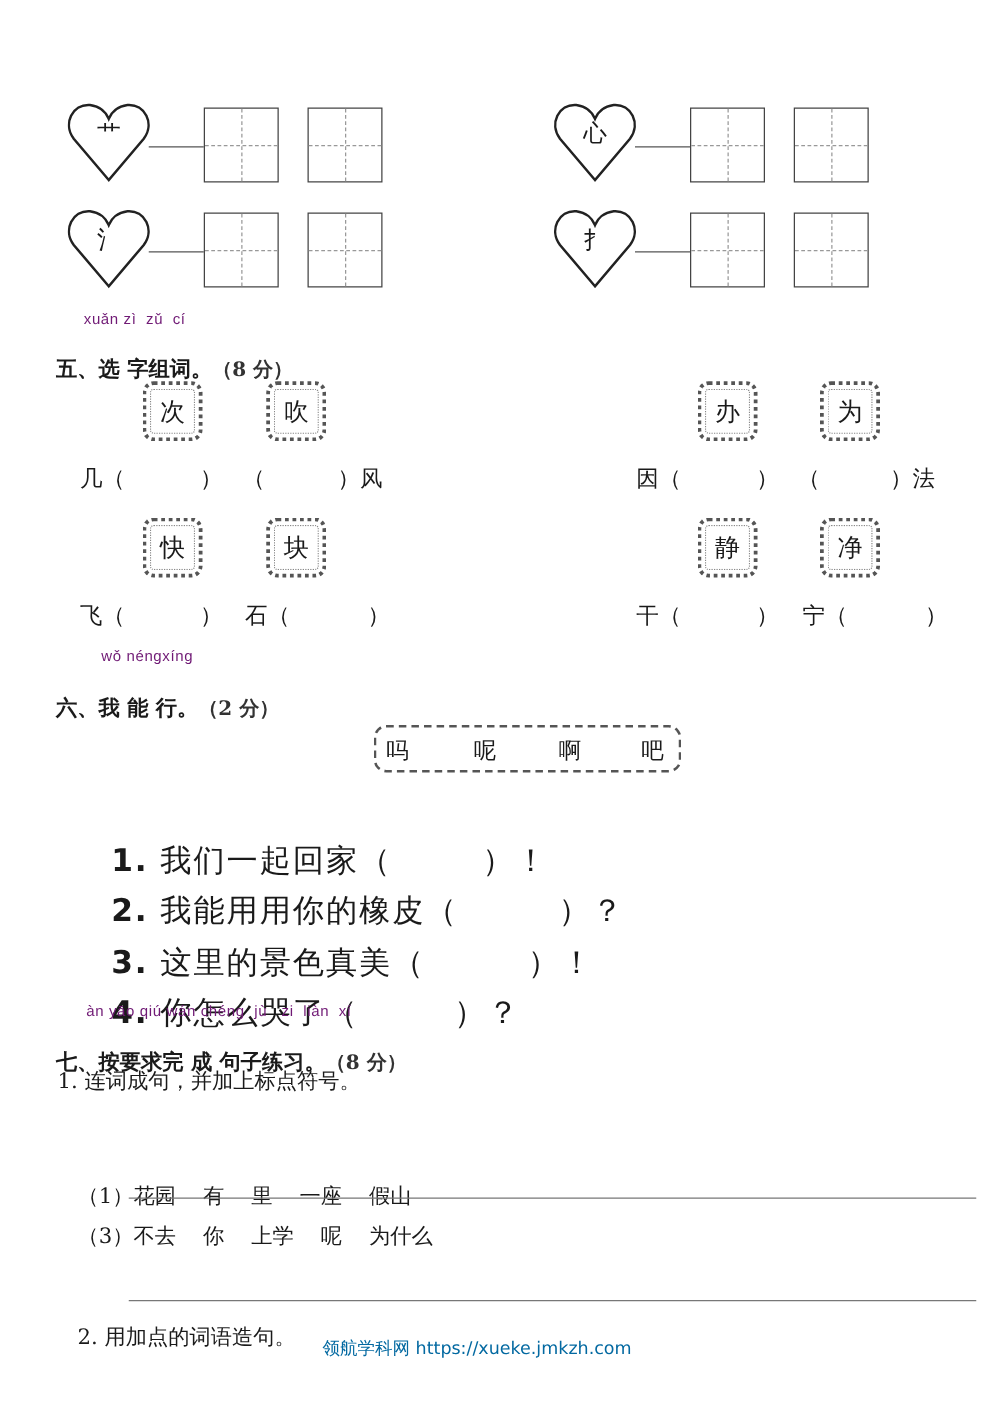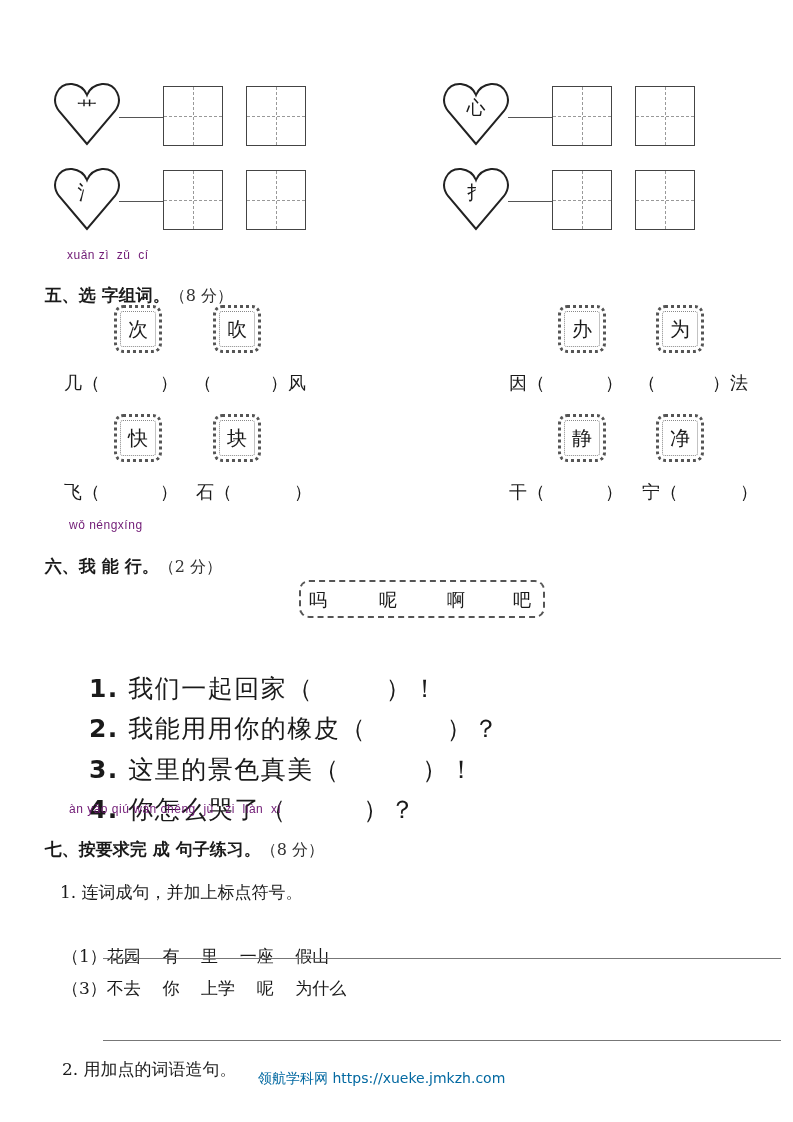--- a/index.html
+++ b/index.html
@@ -10,21 +10,21 @@
   }
   .heart { position:absolute; width:66px; height:66px; }
   .heart svg { position:absolute; left:0; top:0; }
   .heart .radical { position:absolute; left:0; top:14px; width:66px; text-align:center; font-size:19px; line-height:24px; }
   .connector { position:absolute; height:0; border-top:1.5px solid #555; }
   .tianzi { position:absolute; width:60px; height:60px; border:1.5px solid #444; box-sizing:border-box; }
   .tianzi::before { content:""; position:absolute; left:50%; top:0; bottom:0; border-left:1px dashed #999; }
   .tianzi::after { content:""; position:absolute; top:50%; left:0; right:0; border-top:1px dashed #999; }
   .pinyin { position:absolute; font-family:Liberation Sans, sans-serif; font-size:12px; color:#701a75; letter-spacing:0.5px; white-space:pre; }
   .section-title { position:absolute; font-family:"DejaVu Sans","Liberation Sans",sans-serif; font-weight:bold; font-size:17px; white-space:pre; }
-  .section-title .score { font-family:"DejaVu Serif","Liberation Serif",serif; font-weight:normal; font-size:16px; color:#333; }
+  .section-title .score { font-family:"DejaVu Serif","Liberation Serif",serif; font-weight:bold; font-size:16px; color:#333; }
   .char-box { position:absolute; width:42px; height:42px; border:3px dotted #555; border-radius:9px; outline:1px dotted #888; outline-offset:-7px; text-align:center; line-height:42px; font-size:20px; box-sizing:content-box; }
   .fill { position:absolute; font-size:18px; white-space:pre; }
   .word-box { position:absolute; left:299px; top:580px; width:242px; height:34px; border:2px dashed #555; border-radius:10px; }
   .word-box span { position:absolute; top:6px; font-size:18px; }
   .sentence { position:absolute; left:70px; font-size:25px; letter-spacing:1.5px; white-space:pre; }
   .sentence b { font-family:"DejaVu Sans","Liberation Sans",sans-serif; }
   .sub { position:absolute; font-size:17px; white-space:pre; }
   .answer-line { position:absolute; left:103px; width:678px; height:0; border-top:1.5px solid #777; }
   .watermark { position:absolute; left:258px; top:1070px; font-family:"DejaVu Sans","Liberation Sans",sans-serif; font-size:14px; color:#0369a1; white-space:pre; }
 </style>
@@ -99,21 +99,21 @@
 <span class="fill" style="left:64px; top:480px;">飞（</span>
 <span class="fill" style="left:160px; top:480px;">）</span>
 <span class="fill" style="left:196px; top:480px;">石（</span>
 <span class="fill" style="left:294px; top:480px;">）</span>
 
 <span class="fill" style="left:509px; top:480px;">干（</span>
 <span class="fill" style="left:605px; top:480px;">）</span>
 <span class="fill" style="left:642px; top:480px;">宁（</span>
 <span class="fill" style="left:740px; top:480px;">）</span>
 
-<div class="pinyin" style="left:69px; top:518px;">wǒ néngxíng</div>
+<div class="pinyin" style="left:81px; top:518px;">wǒ néngxíng</div>
 <div class="section-title" style="left:33px; top:535px;">
   <span>六、我 能 行。</span><span class="score">（2 分）</span>
 </div>
 
 <div class="word-box">
   <span style="left:8px;">吗</span>
   <span style="left:78px;">呢</span>
   <span style="left:146px;">啊</span>
   <span style="left:212px;">吧</span>
 </div>
@@ -129,21 +129,21 @@
 </div>
 <div class="sentence" style="top:764px;">
   <b>4.</b> <span>你怎么哭了（</span><span style="display:inline-block;width:76px;"></span><span>）？</span>
 </div>
 
 <div class="pinyin" style="left:69px; top:802px; font-size:12px;">àn yāo qiú wán chéng  jù   zi  liàn  xí</div>
 <div class="section-title" style="left:33px; top:818px;">
   <span>七、按要求完 成 句子练习。</span><span class="score">（8 分）</span>
 </div>
 
-<div class="sub" style="left:60px; top:853px;margin-top:28px;">1. 连词成句，并加上标点符号。</div>
+<div class="sub" style="left:46px; top:853px;">1. 连词成句，并加上标点符号。</div>
 <div class="sub" style="left:62px; top:945px;">（1）花园    有    里    一座    假山</div>
 <div class="answer-line" style="top:958px;"></div>
 <div class="sub" style="left:62px; top:977px;">（3）不去    你    上学    呢    为什么</div>
 <div class="answer-line" style="top:1040px;"></div>
 
 <div class="sub" style="left:62px; top:1058px;">2. 用加点的词语造句。</div>
 
 <div class="watermark">领航学科网 https://xueke.jmkzh.com</div>
 
 </body></html>

